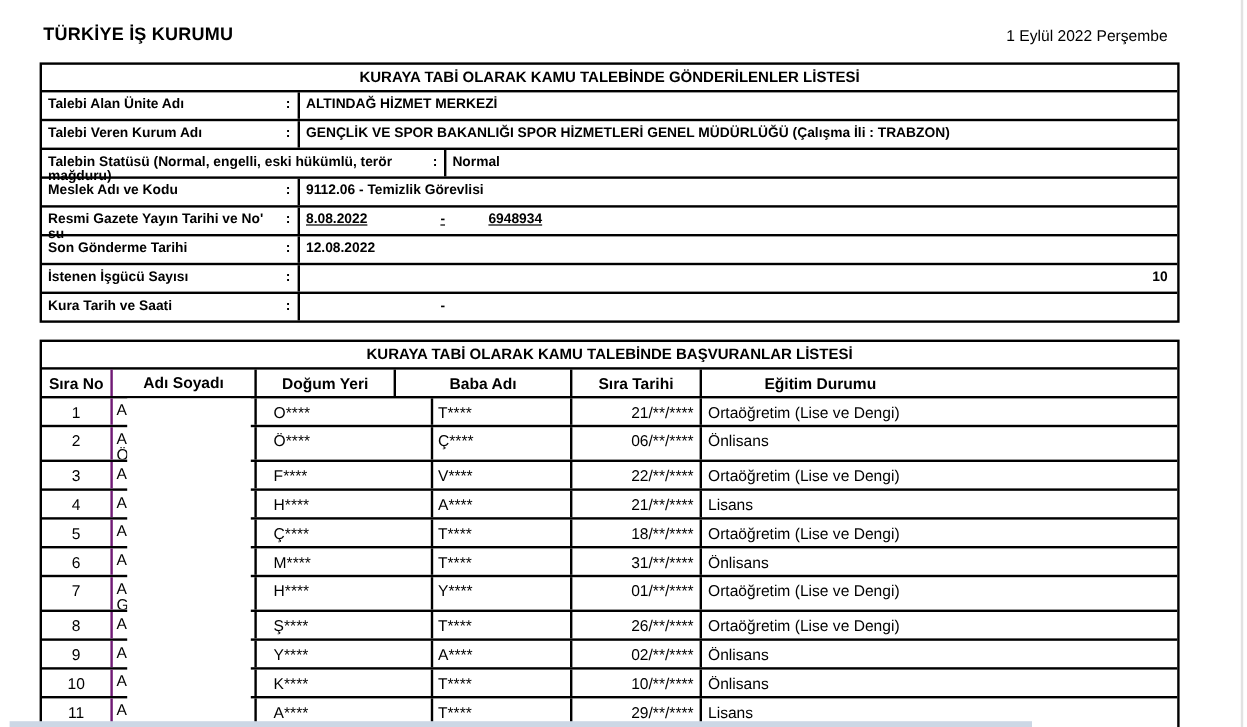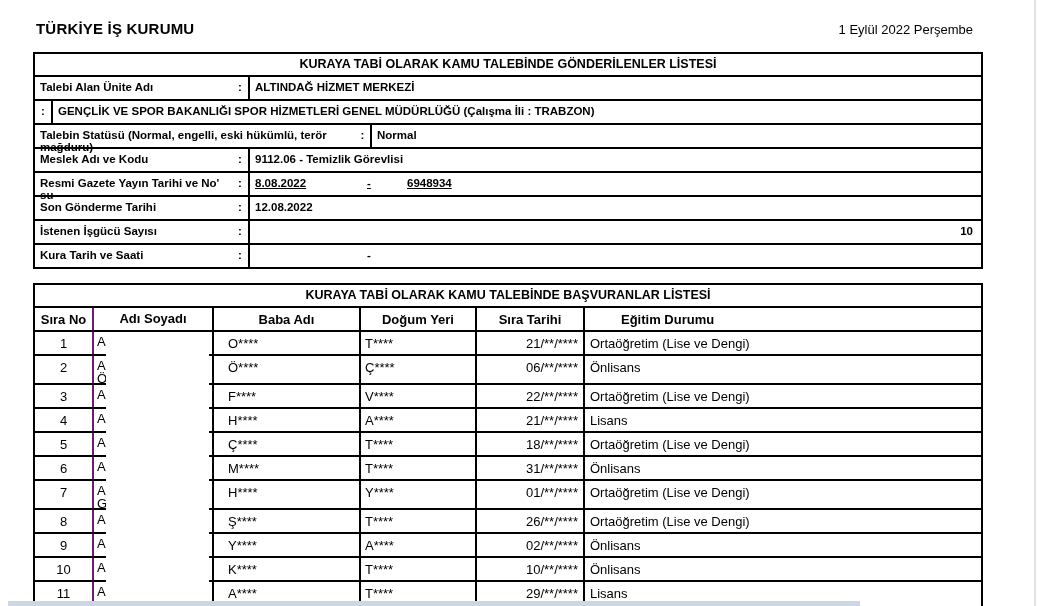--- a/index.html
+++ b/index.html
@@ -42,21 +42,21 @@
   .drow.tall { height:29px; }
   .drow:last-child { border-bottom:none;border-radius:12px; }
   .cell { padding-top:4px; overflow:hidden; }
   .c-no        { flex:0 0 57px;  text-align:center; }
   .c-name      { flex:0 0 120px; border-left:2px solid #701a75; padding-left:3px; white-space:pre-line; line-height:13px; padding-top:3px; }
   .c-father    { flex:0 0 147px; border-left:2px solid #000; padding-left:14px; }
   .c-birthplace{ flex:0 0 116px; border-left:2px solid #000; padding-left:4px; }
   .c-birthdate { flex:0 0 108px; border-left:2px solid #000; text-align:right; padding-right:5px; }
   .c-edu       { flex:1 1 auto;  border-left:2px solid #000; padding-left:5px; }
   .hrow .c-no, .hrow .c-name, .hrow .c-father, .hrow .c-birthplace, .hrow .c-birthdate { text-align:center; padding-left:0; padding-right:0; padding-top:4px; }
-  .hrow .c-edu { text-align:left; padding-left:36px; }
+  .hrow .c-edu { text-align:left; padding-left:52px; }
 
   
   .redaction { position:absolute; left:106px; top:332px; width:103px; height:274px; background:#ffffff; z-index:5; }
   .sel-strip { position:absolute; left:8px; top:601px; width:852px; height:5px; background:#ccd7e5; z-index:6; }
   .right-edge { position:absolute; left:1034px; top:0; width:2px; height:606px; background:#e2e2e2; z-index:4; }
 </style>
 </head>
 <body>
 
 <div class="page">
@@ -67,20 +67,21 @@
   <div class="tbl t1">
     <div class="t-title">KURAYA TABİ OLARAK KAMU TALEBİNDE GÖNDERİLENLER LİSTESİ</div>
 
     <div class="frow">
       <div class="fl">Talebi Alan Ünite Adı</div>
       <div class="fc">:</div>
       <div class="fv">ALTINDAĞ HİZMET MERKEZİ</div>
     </div>
 
     <div class="frow">
+      <div class="fl">Talebi Veren Kurum Adı</div>
       <div class="fc">:</div>
       <div class="fv">GENÇLİK VE SPOR BAKANLIĞI SPOR HİZMETLERİ GENEL MÜDÜRLÜĞÜ (Çalışma İli : TRABZON)</div>
     </div>
 
     <div class="frow r-wide">
       <div class="fl">Talebin Statüsü (Normal, engelli, eski hükümlü, terör mağduru)</div>
       <div class="fc">:</div>
       <div class="fv">Normal</div>
     </div>
 
@@ -118,22 +119,22 @@
       <div class="fv"><span class="dash-ind">-</span></div>
     </div>
   </div>
 
   <div class="tbl t2">
     <div class="t-title">KURAYA TABİ OLARAK KAMU TALEBİNDE BAŞVURANLAR LİSTESİ</div>
 
     <div class="hrow">
       <div class="cell c-no">Sıra No</div>
       <div class="cell c-name">Adı Soyadı</div>
+      <div class="cell c-birthplace">Doğum Yeri</div>
       <div class="cell c-father">Baba Adı</div>
-      <div class="cell c-birthplace">Doğum Yeri</div>
       <div class="cell c-birthdate">Sıra Tarihi</div>
       <div class="cell c-edu">Eğitim Durumu</div>
     </div>
 
     <div class="drow">
       <div class="cell c-no">1</div>
       <div class="cell c-name">AH</div>
       <div class="cell c-father">O****</div>
       <div class="cell c-birthplace">T****</div>
       <div class="cell c-birthdate">21/**/****</div>

